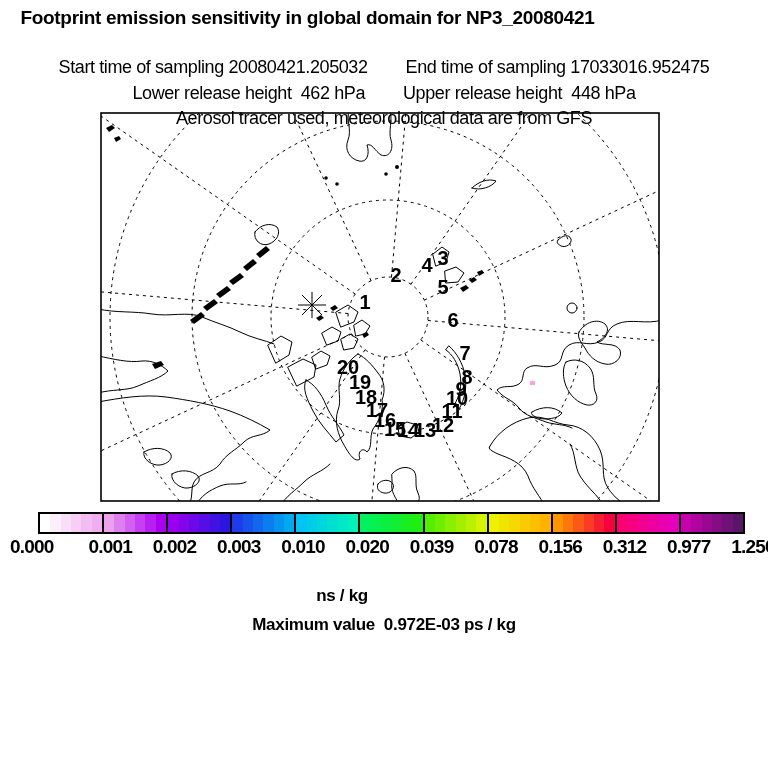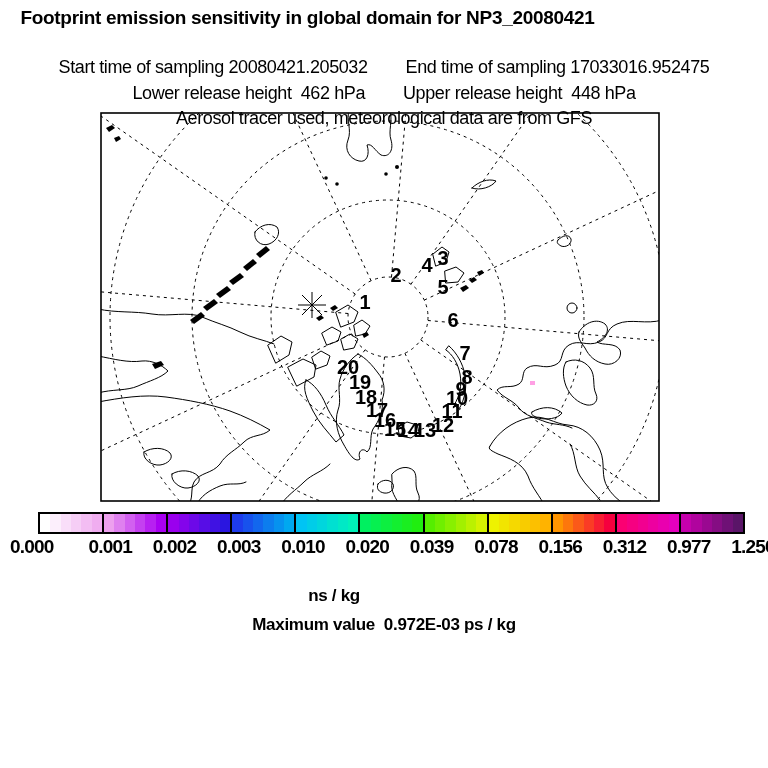--- a/index.html
+++ b/index.html
@@ -13,21 +13,21 @@
   .hdr-row4{top:83px;justify-content:center;text-align:center;}
   .map-wrap{position:absolute;left:100px;top:112px;width:560px;height:390px;}
   .map-wrap svg{display:block;}
   .traj-label{font-family:"Liberation Sans",sans-serif;font-size:20px;font-weight:700;}
   #colorbar{position:absolute;left:38px;top:512px;width:707px;height:22px;box-sizing:border-box;border:2px solid #000;display:flex;}
   .cb-seg{display:flex;flex:1 1 0;border-left:2px solid #000;}
   .cb-seg:first-child{border-left:none;}
   .cb-cell{flex:1 1 0;height:100%;}
   #cbar-ticks{position:absolute;left:0;top:536px;width:632px;height:20px;margin-left:8px;}
   .cb-tick{position:absolute;top:0;font-size:19px;font-weight:700;letter-spacing:-0.8px;white-space:nowrap;}
-  .units-line{position:absolute;top:561px;left:0;width:668px;text-align:center;font-size:17px;font-weight:700;letter-spacing:-0.3px;}
+  .units-line{position:absolute;top:561px;left:8px;width:668px;text-align:center;font-size:17px;font-weight:700;letter-spacing:-0.3px;}
   .max-line{position:absolute;top:590px;left:0;width:768px;text-align:center;font-size:17px;font-weight:700;letter-spacing:-0.3px;}
   #coast path, #coast circle{fill:none;stroke:#000;stroke-width:1;stroke-linejoin:round;stroke-linecap:round;}
   #coast .blk{fill:#000;stroke:none;}
   #graticule circle, #graticule line{fill:none;stroke:#000;stroke-width:1;stroke-dasharray:3 4;}
   #frame{fill:none;stroke:#000;stroke-width:1.6;}
   #release line{stroke:#000;stroke-width:1;}
 </style>
 </head>
 <body>
 

